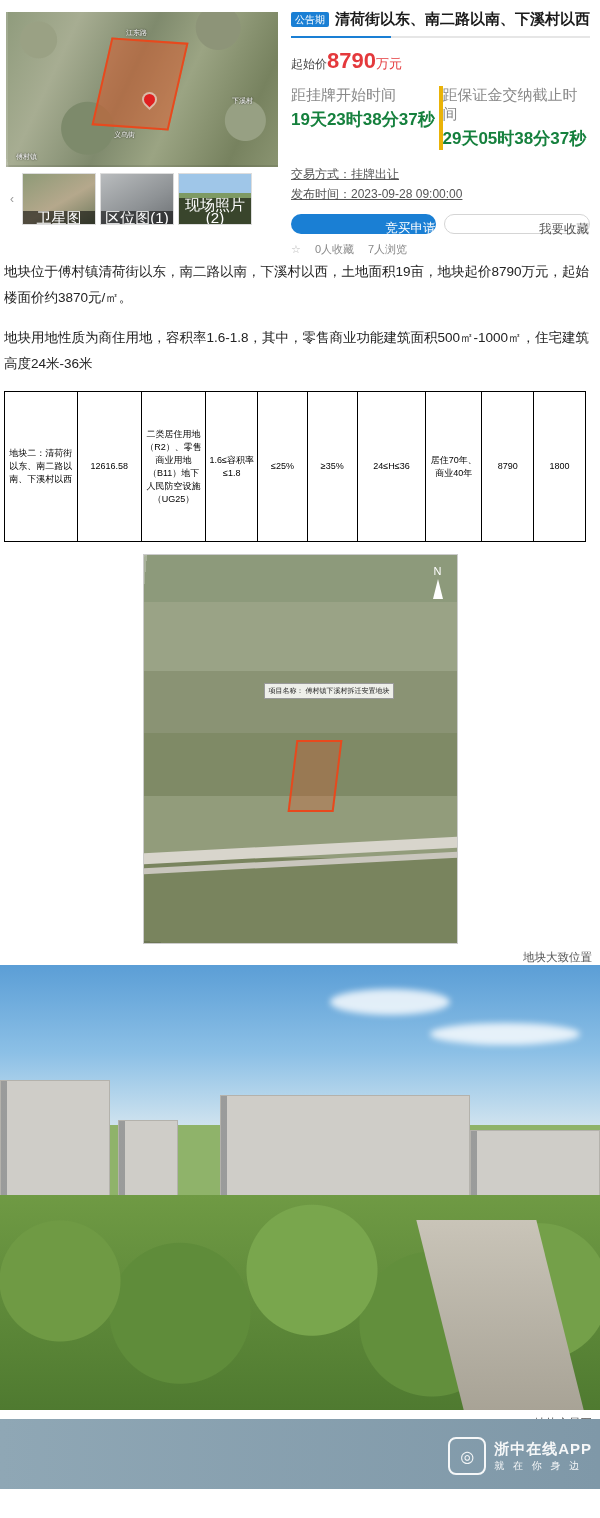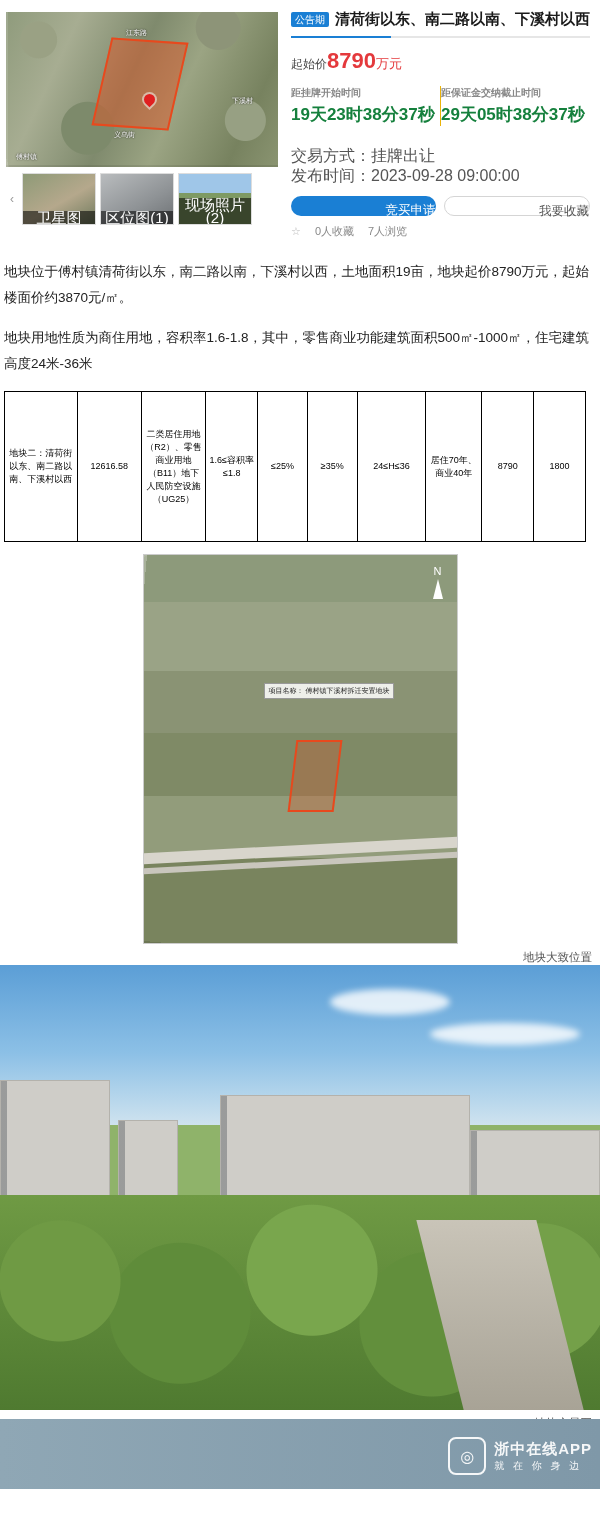--- a/index.html
+++ b/index.html
@@ -105,26 +105,26 @@
   .hr { height:2px; background:#e6e6e6; margin:7px 0 10px; }
   .hr .fill { width:100px; height:2px; background:#1a7fd4; }
 
   .price-row { display:flex; align-items:baseline; }
   .price-label { font-size:12px; color:#444; }
   .price-val { font-size:22px; color:#e4393c; font-weight:bold; }
   .price-unit { font-size:13px; color:#e4393c; }
 
   .count-row { display:flex; margin-top:12px; }
   .count-col { flex:1; }
-  .count-col + .count-col { border-left:1px solid #eab308; }
-  .count-lbl { font-size:10px; color:#888; margin-bottom:3px;font-weight:bold; }
+  .count-col + .count-col { border-left:4px solid #eab308; }
+  .count-lbl { font-size:15px; color:#888; margin-bottom:3px; }
   .count-val { color:#15803d; font-size:12px; }
   .count-val b { font-size:17px; font-weight:bold; }
 
-  .meta { margin-top:20px; font-size:16px; color:#555; line-height:20px; }
+  .meta { margin-top:14px; font-size:12px; color:#555; line-height:20px;text-decoration:underline; }
 
   .btns { display:flex; gap:8px; margin-top:10px; }
   .btn {
     flex:1; height:20px; line-height:28px; text-align:right;
     font-size:12.5px; cursor:pointer;border-radius:14px;
   }
   .btn-primary { background:#1a7fd4; color:#fff; }
   .btn-ghost { border:1px solid #d5d5d5; color:#555; background:#fff; }
 
   .stats { display:flex; align-items:center; gap:14px; margin-top:8px; font-size:11px; color:#888; }

